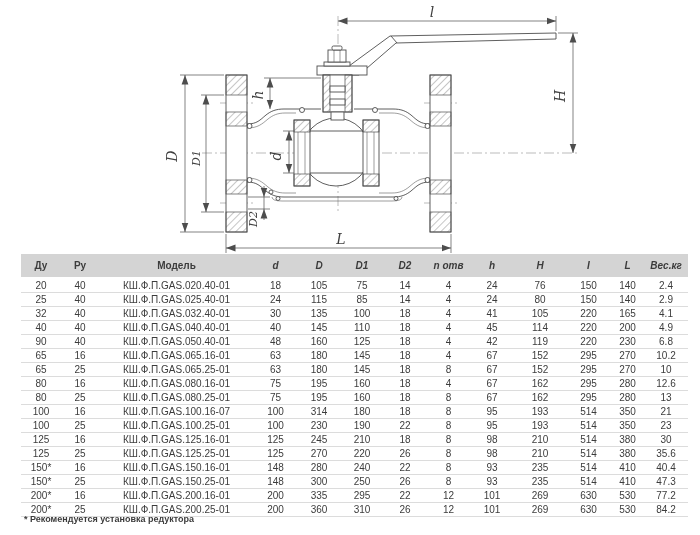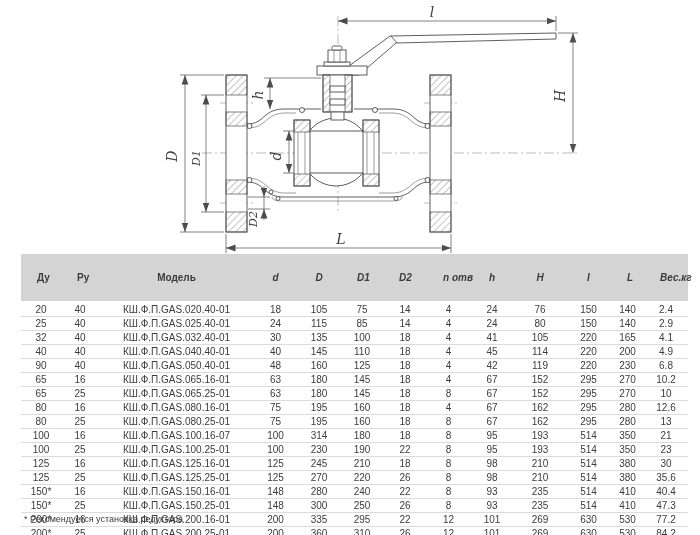--- a/index.html
+++ b/index.html
@@ -19,31 +19,31 @@
   .dlabel { font:italic 14px "DejaVu Serif", serif; fill:#3f3f3f; text-anchor:middle; }
   .dlabel.sm { font-size:11px; }
 
   
   table.spec {
     position:absolute; left:21px; top:254px; width:667px;
     border-collapse:collapse; table-layout:fixed;
     font-size:10px; color:#3c3c3c;
   }
   table.spec thead th {
-    background:#d4d4d4; font-weight:bold; height:15px; padding:16px;
+    background:#d4d4d4; font-weight:bold; height:15px; padding:4px;
     border-bottom:2px solid #ffffff; text-align:center; white-space:nowrap;
   }
   table.spec thead th.it { font-style:italic; }
   table.spec td {
     text-align:center; height:12px; padding:0 0 1px 0;
     border-bottom:1px solid #dcdcdc; white-space:nowrap;
   }
   .footnote {
     position:absolute; left:24px; top:514px;
-    font-size:9px; font-weight:normal; color:#3c3c3c;
+    font-size:9px; font-weight:bold; color:#3c3c3c;
   }
 </style>
 </head>
 <body>
 
 <div class="page">
 
   <svg class="drawing" width="700" height="255" viewBox="0 0 700 255">
     <defs>
       <pattern id="h45" patternUnits="userSpaceOnUse" width="5" height="5" patternTransform="rotate(45)">

